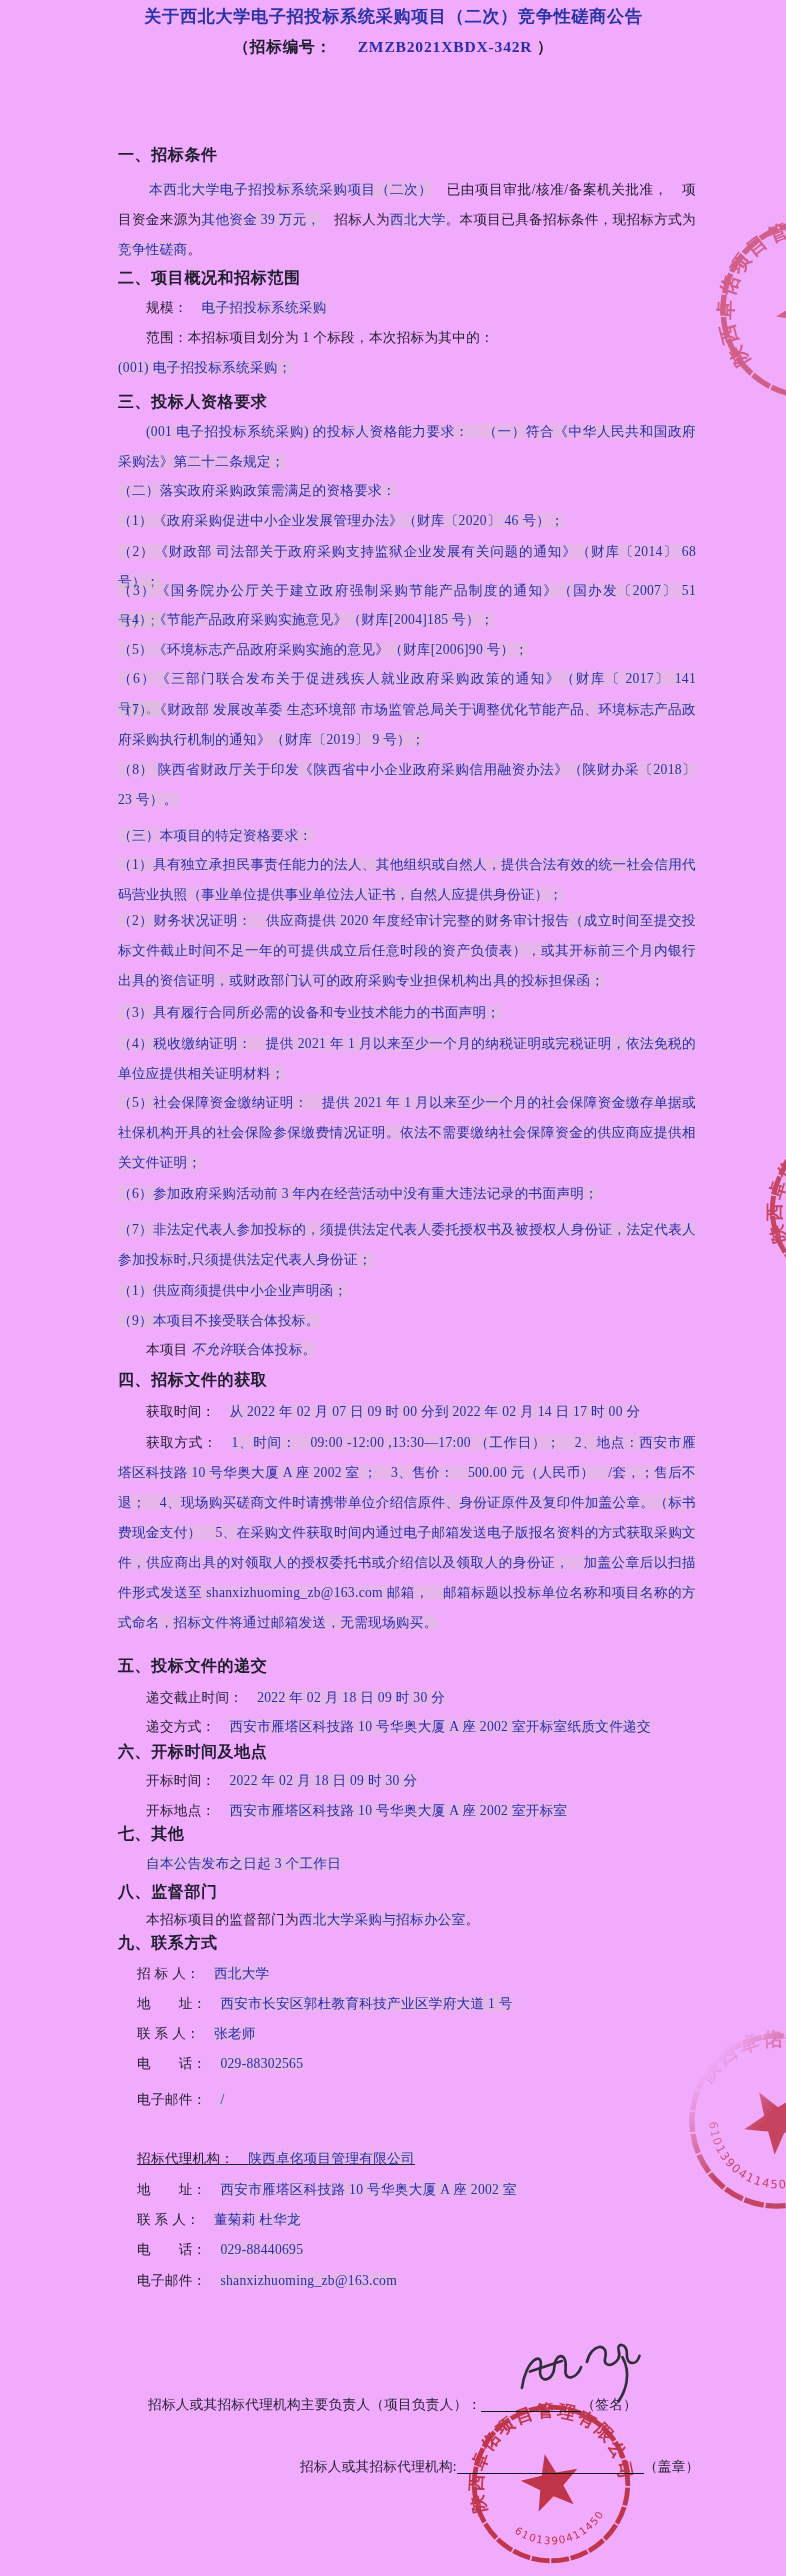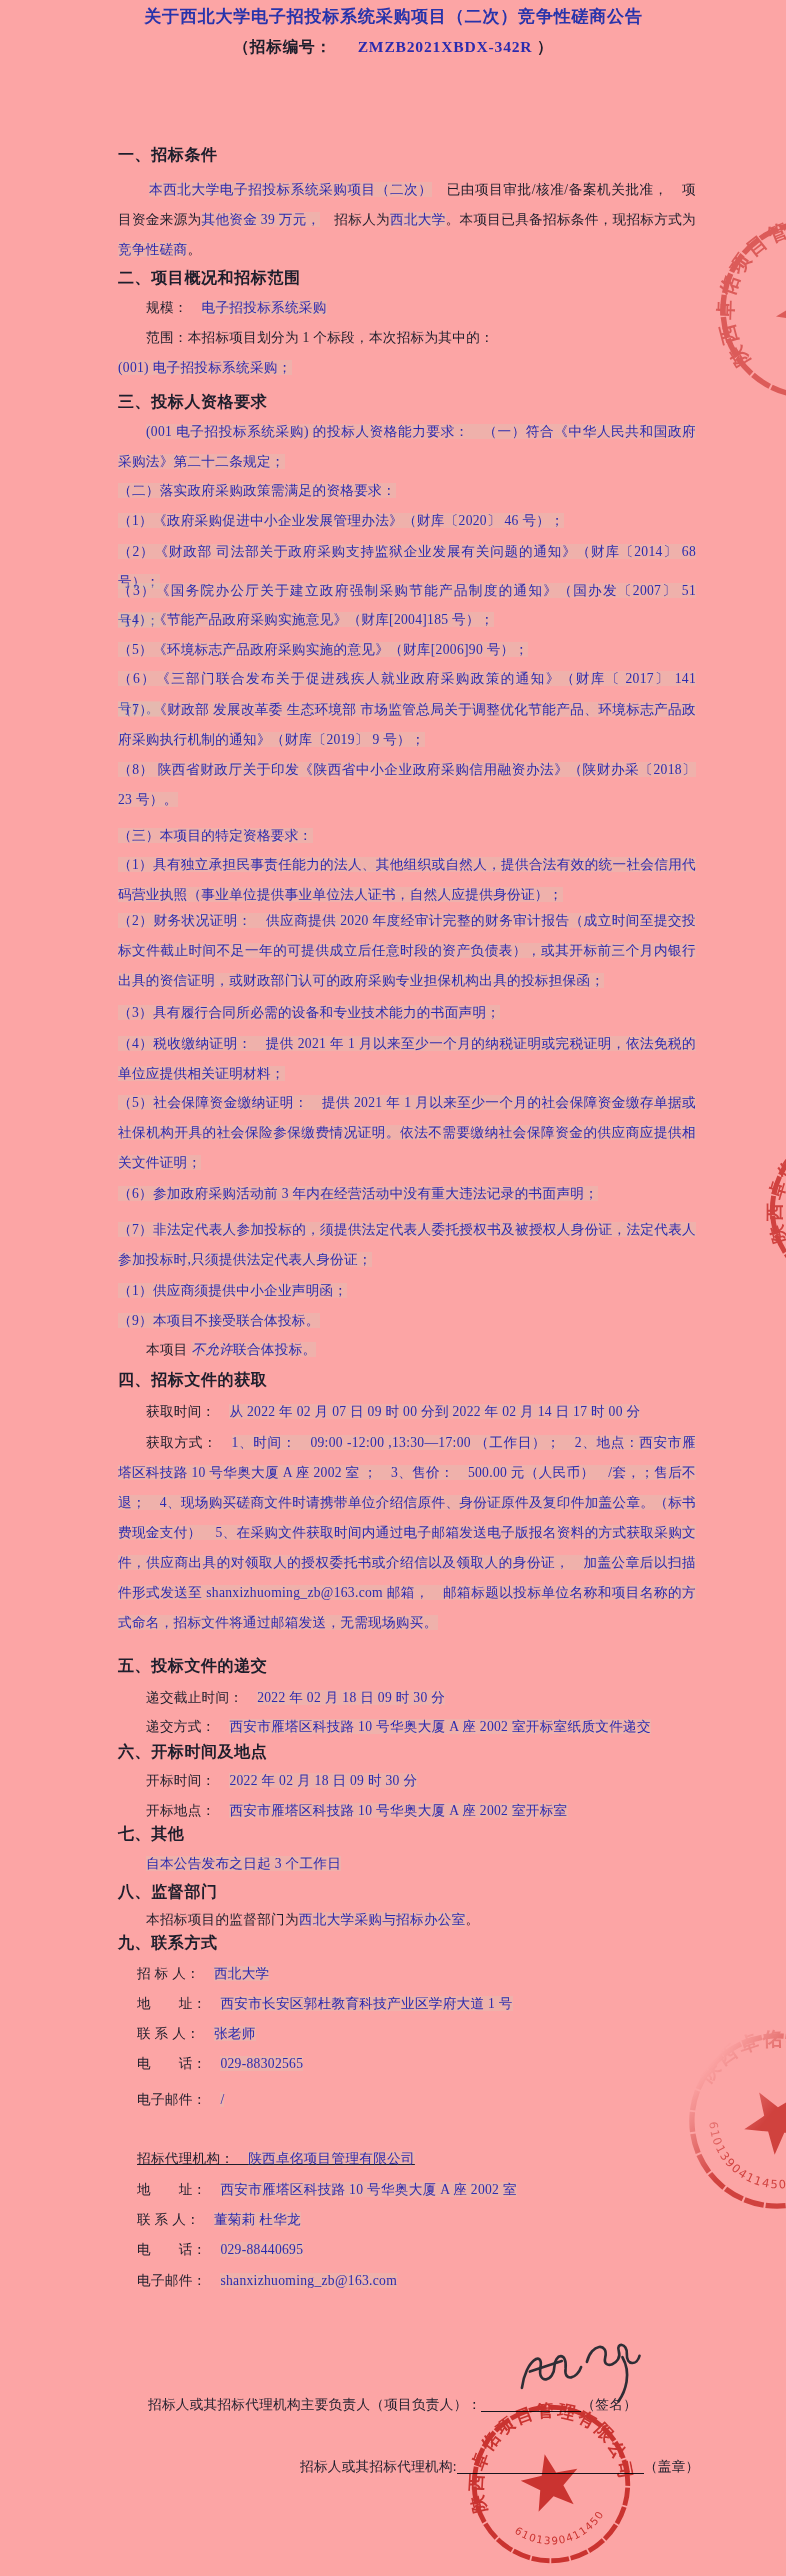--- a/index.html
+++ b/index.html
@@ -1,21 +1,21 @@
 <!DOCTYPE html>
 <html style="font-size:12.4px"><head>
 <meta charset="utf-8">
 <style>
   html,body{margin:0;padding:0;background:#e8e8e8;}
   .page{
     position:relative;
     width:787px;
     height:2576px;
     margin:0 auto;
-    background:#fca5a5;
+    background:#f0abfc;
     overflow:hidden;
     font-family:"Liberation Serif","DejaVu Serif",serif;
     color:#1e1e2c;
   }
   .doc-title{
     position:absolute; top:4.7px; left:0; right:0;
     text-align:center;
     font-size:17px; font-weight:bold;
     color:#2733ab;
     letter-spacing:0.8px;

